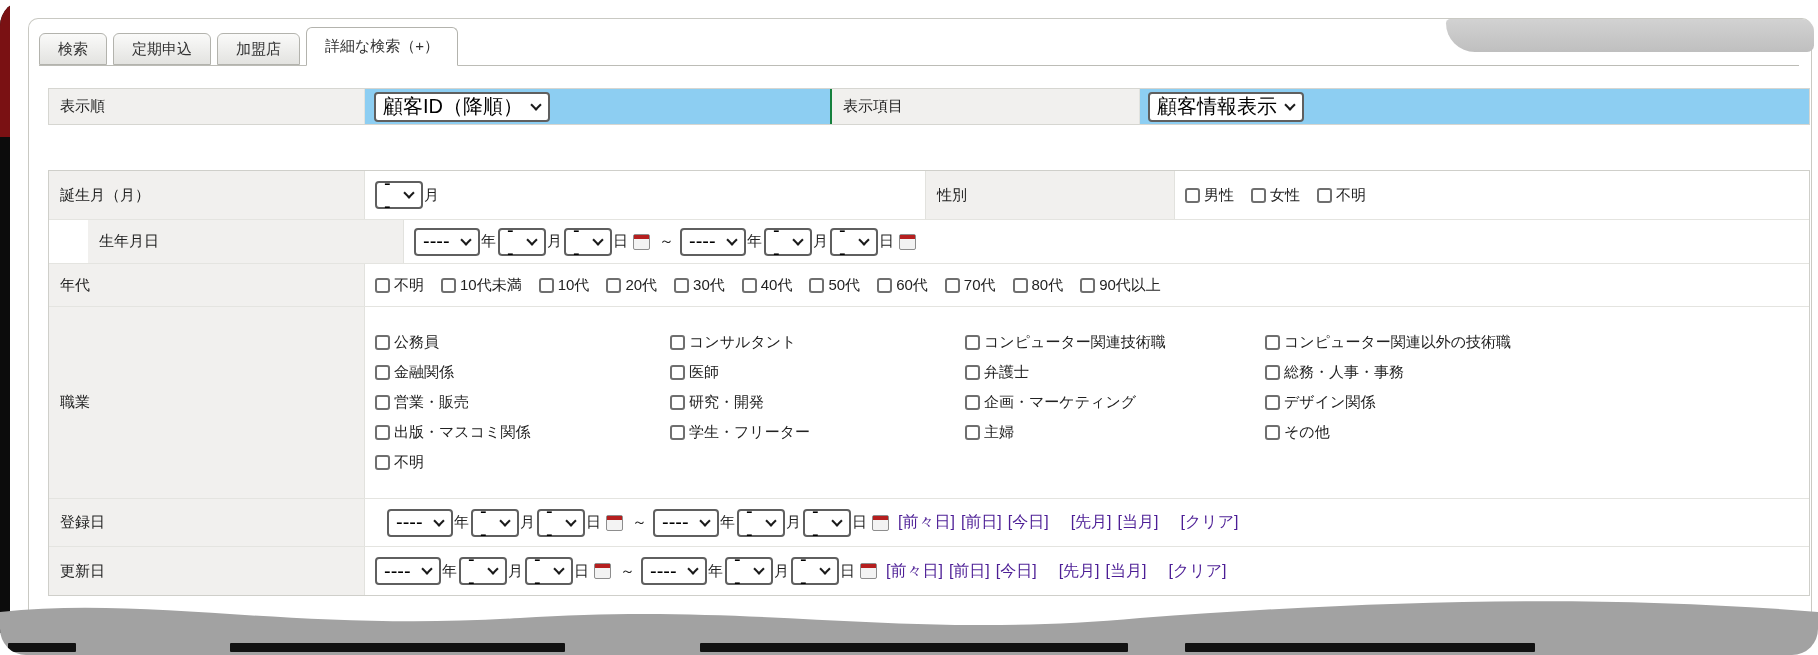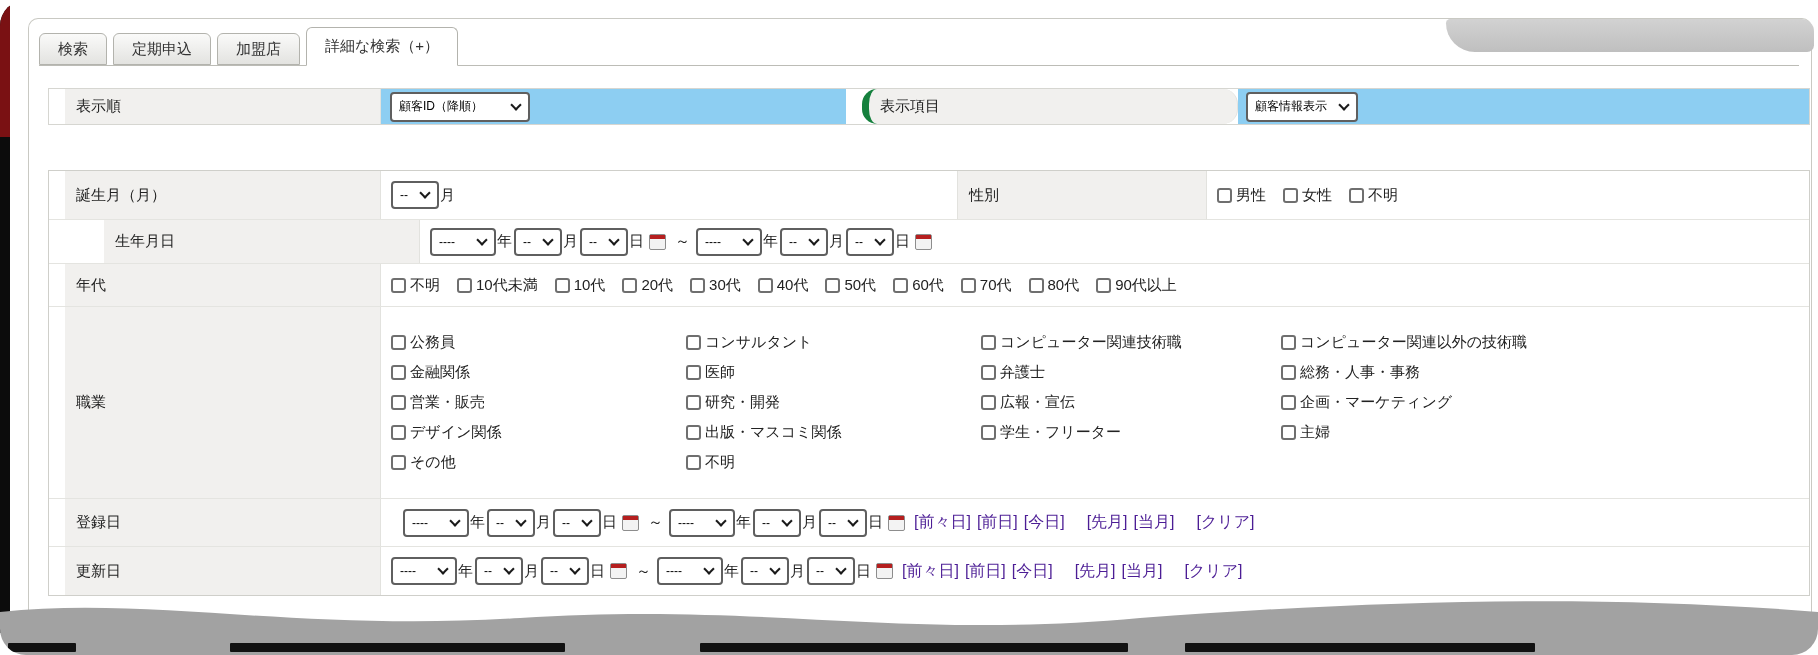--- a/index.html
+++ b/index.html
@@ -32,28 +32,28 @@
   .tab { height:32px; padding:0 18px; display:flex; align-items:center;
          background:linear-gradient(180deg,#fafaf9,#e3e3e0);
          border:1px solid #b3b3ad; border-radius:6px 6px 0 0;
          font-size:15px; color:#333; cursor:pointer;margin-top:24px; }
   .tab.active { height:39px; background:#fff; position:relative; z-index:2;
                 margin-bottom:-1px; border-bottom:1px solid #fff; }
 
   
   .lblcell { background:#f1f0ee; display:flex; align-items:center;
              padding-left:11px; font-size:15px; color:#222;
-             border-right:1px solid #e2e2de;margin-left:16px; }
+             border-right:1px solid #e2e2de; }
 
   
   .t1 { position:absolute; left:19px; top:69px; width:1762px; height:37px;
         display:flex; border:1px solid #d6d6d1; }
   .t1 .c-order-lbl  { width:316px; }
   .t1 .c-order-val  { width:465px; background:#8dcef2; display:flex; align-items:center; padding-left:9px; }
-  .t1 .c-items-lbl  { width:376px; border-left:7px solid #15803d;border-radius:15px; }
+  .t1 .c-items-lbl  { width:310px; border-left:2px solid #15803d; }
   .t1 .c-items-val  { flex:1; background:#8dcef2; display:flex; align-items:center; padding-left:8px; }
 
   
   .t2 { position:absolute; left:19px; top:151px; width:1762px;
         border:1px solid #cfcfca; background:#fff; }
   .t2-row { display:flex; align-items:stretch; border-top:1px solid #e4e4e0; }
   .t2-row:first-child { border-top:none; }
   .t2 .lbl { width:316px; flex:0 0 316px; }
   .t2 .content { flex:1; display:flex; align-items:center; padding-left:10px;
                  background:#fff; font-size:15px; flex-wrap:nowrap; }
@@ -62,21 +62,21 @@
   .row-age     { height:43px; }
   .row-job     { height:192px; }
   .row-regist  { height:48px;gap:12px; }
   .row-update  { height:49px; }
   .row-birth .content.first { flex:0 0 560px; }
   .row-birth .lbl2 { width:250px; flex:0 0 250px; border-left:1px solid #e2e2de; }
 
   
   .sel { display:inline-flex; align-items:center; justify-content:space-between;
          height:30px; background:#fff; border:2px solid #5f5f5f; border-radius:4px;
-         padding:0 7px; font-size:12px; color:#000; cursor:pointer; flex:none; }
+         padding:0 7px; font-size:20px; color:#000; cursor:pointer; flex:none; }
   .sel .chev { width:8px; height:8px; border-right:2.5px solid #1a1a1a;
                border-bottom:2.5px solid #1a1a1a; transform:rotate(45deg);
                margin:-4px 1px 0 9px; flex:none; }
   .sel.w-big { min-width:140px; }
   .sel.w-mid { min-width:112px; }
   .sel.w-yr  { width:66px; height:28px; }
   .sel.w-md  { width:48px; height:28px; }
 
   .unit { font-size:15px; color:#222; margin:0 2px 0 1px; }
   .tilde { font-size:15px; margin:0 6px; }
@@ -304,24 +304,20 @@
             <span class="chk">
                 <span class="box"></span>
                 <span>営業・販売</span>
               </span>
             <span class="chk">
                 <span class="box"></span>
                 <span>研究・開発</span>
               </span>
             <span class="chk">
                 <span class="box"></span>
-                <span>広報・宣伝</span>
-              </span>
-            <span class="chk">
-                <span class="box"></span>
                 <span>企画・マーケティング</span>
               </span>
             <span class="chk">
                 <span class="box"></span>
                 <span>デザイン関係</span>
               </span>
             <span class="chk">
                 <span class="box"></span>
                 <span>出版・マスコミ関係</span>
               </span>

